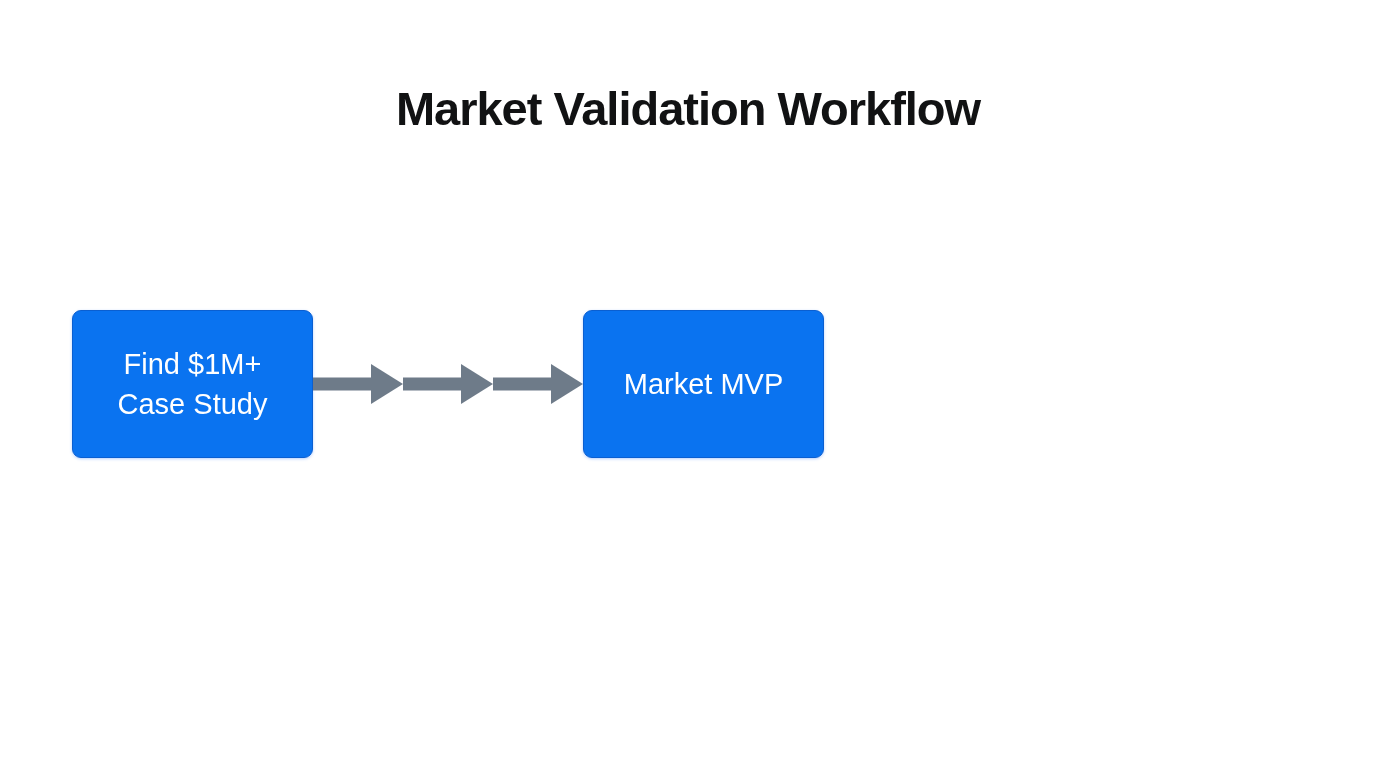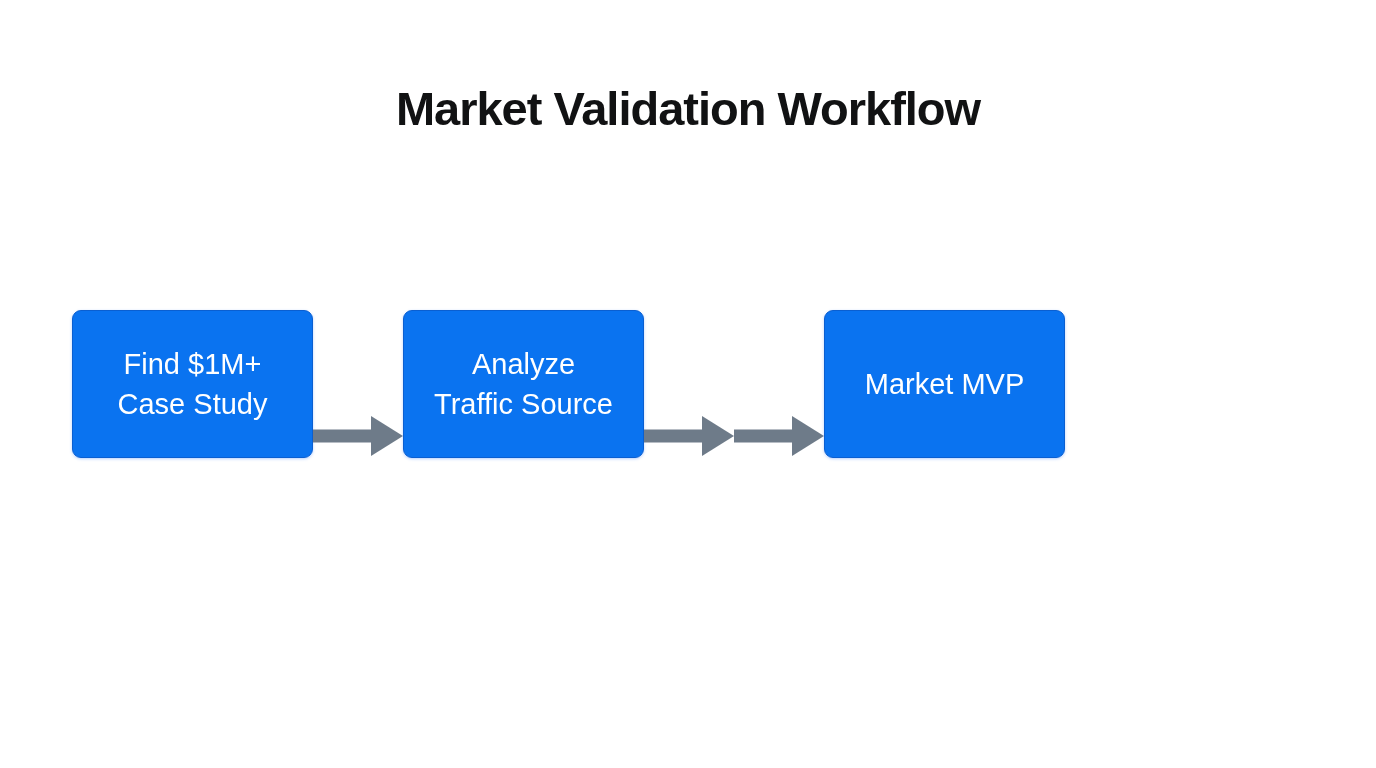--- a/index.html
+++ b/index.html
@@ -28,21 +28,21 @@
     color:var(--title);
     line-height:54px;
   }
   .flow{
     position:absolute;
     top:310px;
     left:72px;
     width:1234px;
     height:148px;
     display:flex;
-    align-items:flex-end;
+    align-items:center;
   }
   .node{
     width:241px;
     height:148px;
     box-sizing:border-box;
     background:var(--node-fill);
     border:1px solid var(--node-border);
     border-radius:9px;
     display:flex;
     align-items:center;
@@ -73,22 +73,20 @@
   <div class="node">Find $1M+
 Case Study</div>
 
   <div class="arrow">
     <svg viewBox="0 0 90 44" xmlns="http://www.w3.org/2000/svg" aria-hidden="true">
       <rect x="0" y="15.5" width="62" height="13" class="arrow-fill" fill="#6e7b89"></rect>
       <polygon points="58,2 90,22 58,42" class="arrow-fill" fill="#6e7b89"></polygon>
     </svg>
   </div>
 
-  <div class="node">Analyze
-Traffic Source</div>
 
   <div class="arrow">
     <svg viewBox="0 0 90 44" xmlns="http://www.w3.org/2000/svg" aria-hidden="true">
       <rect x="0" y="15.5" width="62" height="13" class="arrow-fill" fill="#6e7b89"></rect>
       <polygon points="58,2 90,22 58,42" class="arrow-fill" fill="#6e7b89"></polygon>
     </svg>
   </div>
 
 
   <div class="arrow">

